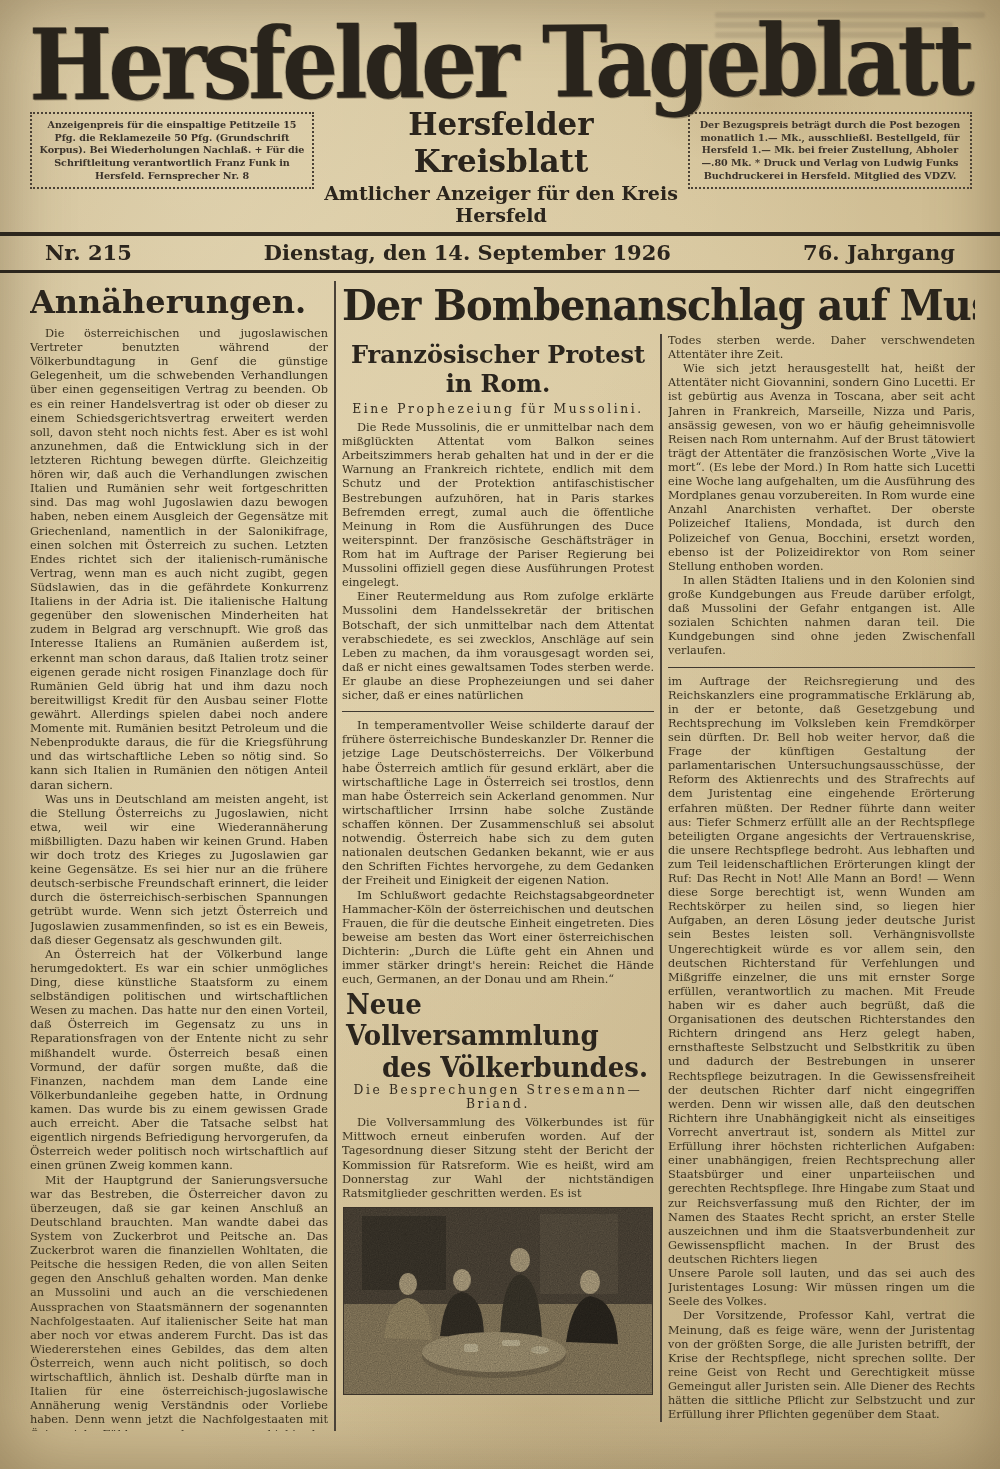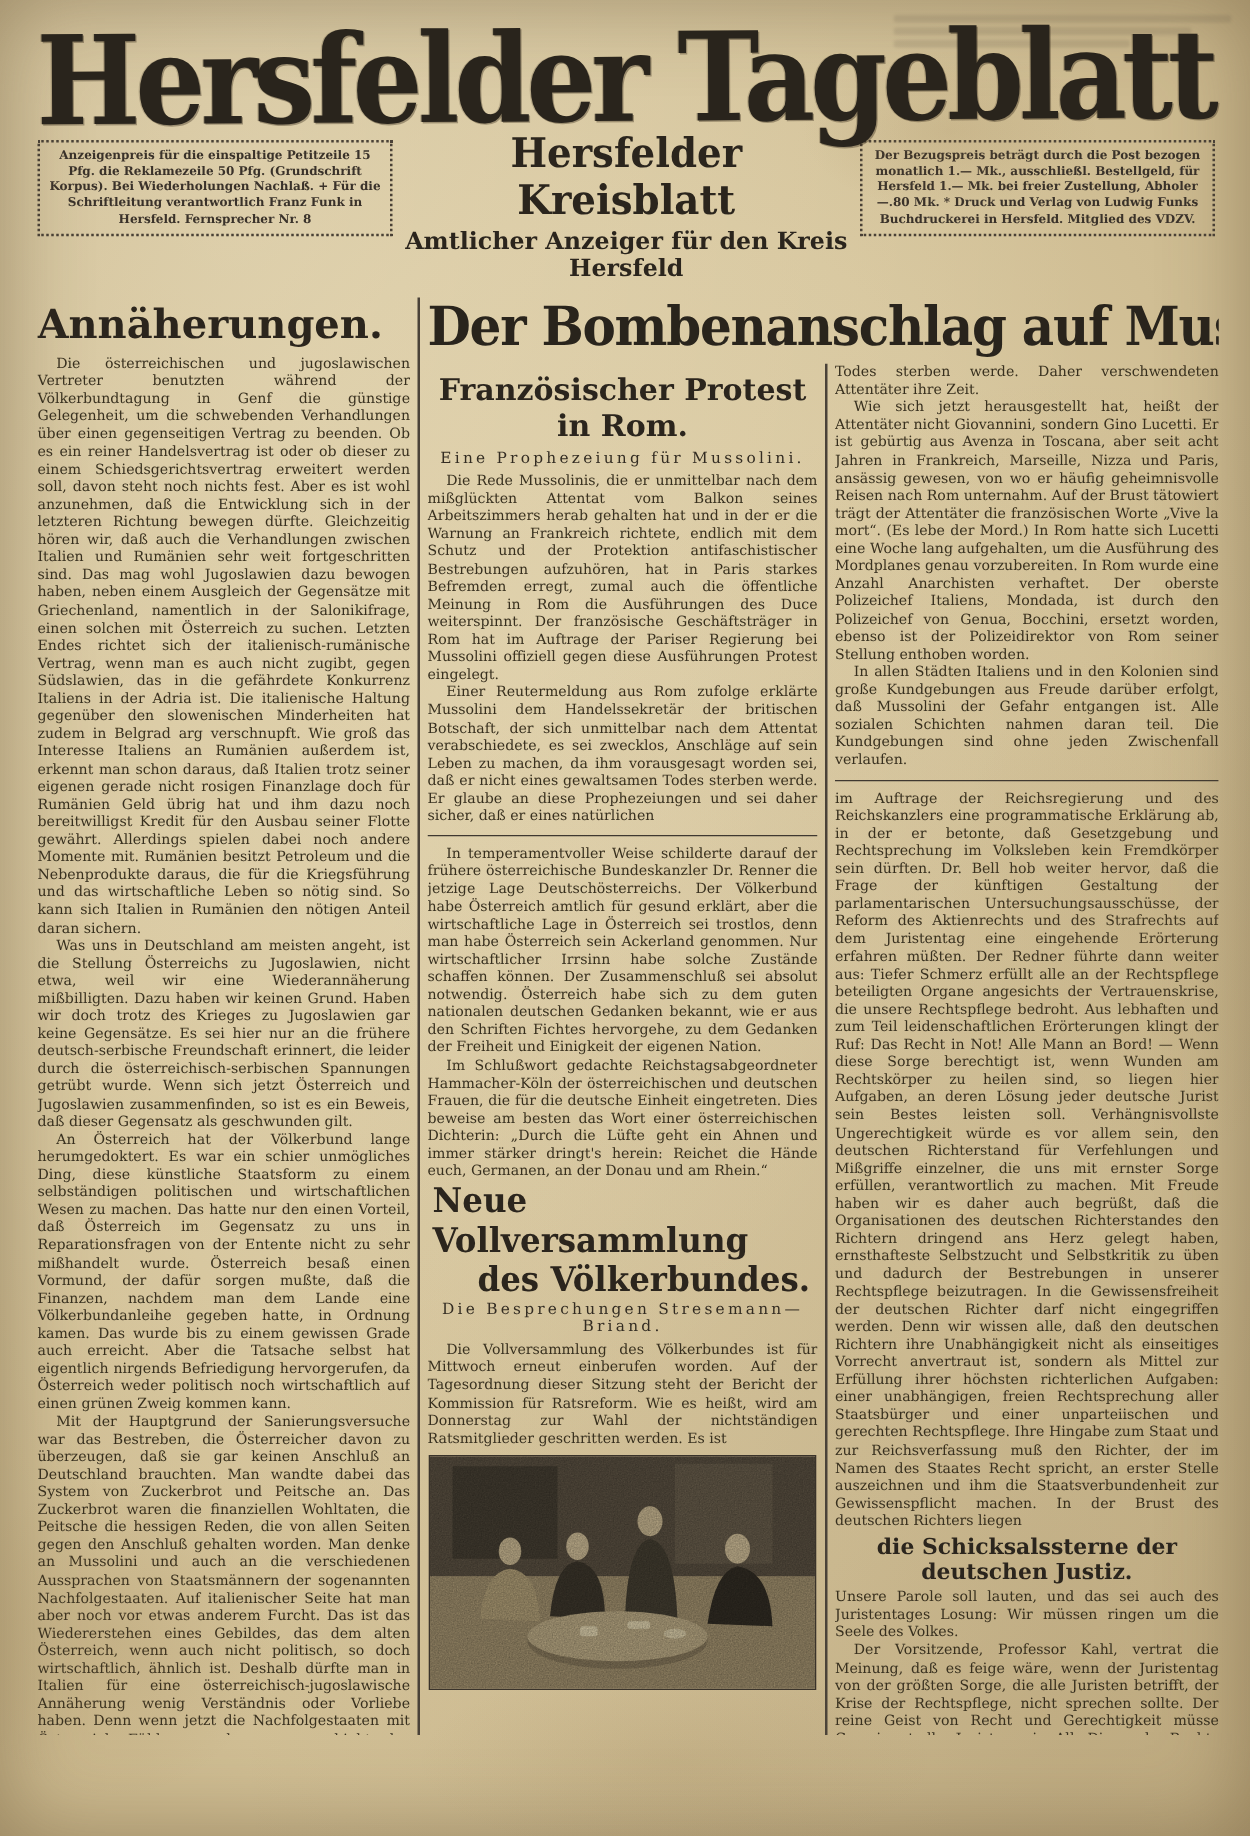--- a/index.html
+++ b/index.html
@@ -116,20 +116,25 @@
 
   <div class="mast-row">
     <div class="info-box">Anzeigenpreis für die einspaltige Petitzeile 15 Pfg. die Reklamezeile 50 Pfg. (Grundschrift Korpus). Bei Wiederholungen Nachlaß. + Für die Schriftleitung verantwortlich Franz Funk in Hersfeld. Fernsprecher Nr. 8</div>
     <div class="mast-center">
       <div class="kreisblatt">Hersfelder Kreisblatt</div>
       <div class="anzeiger">Amtlicher Anzeiger für den Kreis Hersfeld</div>
     </div>
     <div class="info-box">Der Bezugspreis beträgt durch die Post bezogen monatlich 1.— Mk., ausschließl. Bestellgeld, für Hersfeld 1.— Mk. bei freier Zustellung, Abholer —.80 Mk. * Druck und Verlag von Ludwig Funks Buchdruckerei in Hersfeld. Mitglied des VDZV.</div>
   </div>
 
+  <div class="dateline">
+    <span>Nr. 215</span>
+    <span class="mid">Dienstag, den 14. September 1926</span>
+    <span>76. Jahrgang</span>
+  </div>
 
   <div class="body-region">
 
     <div class="col-left">
       <h2 class="h-annaeherungen">Annäherungen.</h2>
       <p class="body">Die österreichischen und jugoslawischen Vertreter benutzten während der Völkerbundtagung in Genf die günstige Gelegenheit, um die schwebenden Verhandlungen über einen gegenseitigen Vertrag zu beenden. Ob es ein reiner Handelsvertrag ist oder ob dieser zu einem Schiedsgerichtsvertrag erweitert werden soll, davon steht noch nichts fest. Aber es ist wohl anzunehmen, daß die Entwicklung sich in der letzteren Richtung bewegen dürfte. Gleichzeitig hören wir, daß auch die Verhandlungen zwischen Italien und Rumänien sehr weit fortgeschritten sind. Das mag wohl Jugoslawien dazu bewogen haben, neben einem Ausgleich der Gegensätze mit Griechenland, namentlich in der Salonikifrage, einen solchen mit Österreich zu suchen. Letzten Endes richtet sich der italienisch-rumänische Vertrag, wenn man es auch nicht zugibt, gegen Südslawien, das in die gefährdete Konkurrenz Italiens in der Adria ist. Die italienische Haltung gegenüber den slowenischen Minderheiten hat zudem in Belgrad arg verschnupft. Wie groß das Interesse Italiens an Rumänien außerdem ist, erkennt man schon daraus, daß Italien trotz seiner eigenen gerade nicht rosigen Finanzlage doch für Rumänien Geld übrig hat und ihm dazu noch bereitwilligst Kredit für den Ausbau seiner Flotte gewährt. Allerdings spielen dabei noch andere Momente mit. Rumänien besitzt Petroleum und die Nebenprodukte daraus, die für die Kriegsführung und das wirtschaftliche Leben so nötig sind. So kann sich Italien in Rumänien den nötigen Anteil daran sichern.</p>
       <p class="body">Was uns in Deutschland am meisten angeht, ist die Stellung Österreichs zu Jugoslawien, nicht etwa, weil wir eine Wiederannäherung mißbilligten. Dazu haben wir keinen Grund. Haben wir doch trotz des Krieges zu Jugoslawien gar keine Gegensätze. Es sei hier nur an die frühere deutsch-serbische Freundschaft erinnert, die leider durch die österreichisch-serbischen Spannungen getrübt wurde. Wenn sich jetzt Österreich und Jugoslawien zusammenfinden, so ist es ein Beweis, daß dieser Gegensatz als geschwunden gilt.</p>
       <p class="body">An Österreich hat der Völkerbund lange herumgedoktert. Es war ein schier unmögliches Ding, diese künstliche Staatsform zu einem selbständigen politischen und wirtschaftlichen Wesen zu machen. Das hatte nur den einen Vorteil, daß Österreich im Gegensatz zu uns in Reparationsfragen von der Entente nicht zu sehr mißhandelt wurde. Österreich besaß einen Vormund, der dafür sorgen mußte, daß die Finanzen, nachdem man dem Lande eine Völkerbundanleihe gegeben hatte, in Ordnung kamen. Das wurde bis zu einem gewissen Grade auch erreicht. Aber die Tatsache selbst hat eigentlich nirgends Befriedigung hervorgerufen, da Österreich weder politisch noch wirtschaftlich auf einen grünen Zweig kommen kann.</p>
       <p class="body">Mit der Hauptgrund der Sanierungsversuche war das Bestreben, die Österreicher davon zu überzeugen, daß sie gar keinen Anschluß an Deutschland brauchten. Man wandte dabei das System von Zuckerbrot und Peitsche an. Das Zuckerbrot waren die finanziellen Wohltaten, die Peitsche die hessigen Reden, die von allen Seiten gegen den Anschluß gehalten worden. Man denke an Mussolini und auch an die verschiedenen Aussprachen von Staatsmännern der sogenannten Nachfolgestaaten. Auf italienischer Seite hat man aber noch vor etwas anderem Furcht. Das ist das Wiedererstehen eines Gebildes, das dem alten Österreich, wenn auch nicht politisch, so doch wirtschaftlich, ähnlich ist. Deshalb dürfte man in Italien für eine österreichisch-jugoslawische Annäherung wenig Verständnis oder Vorliebe haben. Denn wenn jetzt die Nachfolgestaaten mit Österreich Fühlung suchen, so geschieht das vielfach aus dem Empfinden heraus, daß die Friedensverträge eine große Wirtschaftszerstörung verursacht haben, die bei der Buntscheckigkeit der in Betracht kommenden Völkergemeinschaft Notwendigkeit war.</p>
 
@@ -199,21 +204,20 @@
         </div>
 
         <div class="vdiv"></div>
 
         <div class="col-right">
           <p class="body noindent">Todes sterben werde. Daher verschwendeten Attentäter ihre Zeit.</p>
           <p class="body">Wie sich jetzt herausgestellt hat, heißt der Attentäter nicht Giovannini, sondern Gino Lucetti. Er ist gebürtig aus Avenza in Toscana, aber seit acht Jahren in Frankreich, Marseille, Nizza und Paris, ansässig gewesen, von wo er häufig geheimnisvolle Reisen nach Rom unternahm. Auf der Brust tätowiert trägt der Attentäter die französischen Worte „Vive la mort“. (Es lebe der Mord.) In Rom hatte sich Lucetti eine Woche lang aufgehalten, um die Ausführung des Mordplanes genau vorzubereiten. In Rom wurde eine Anzahl Anarchisten verhaftet. Der oberste Polizeichef Italiens, Mondada, ist durch den Polizeichef von Genua, Bocchini, ersetzt worden, ebenso ist der Polizeidirektor von Rom seiner Stellung enthoben worden.</p>
           <p class="body">In allen Städten Italiens und in den Kolonien sind große Kundgebungen aus Freude darüber erfolgt, daß Mussolini der Gefahr entgangen ist. Alle sozialen Schichten nahmen daran teil. Die Kundgebungen sind ohne jeden Zwischenfall verlaufen.</p>
           <hr class="col-rule">
           <p class="body noindent">im Auftrage der Reichsregierung und des Reichskanzlers eine programmatische Erklärung ab, in der er betonte, daß Gesetzgebung und Rechtsprechung im Volksleben kein Fremdkörper sein dürften. Dr. Bell hob weiter hervor, daß die Frage der künftigen Gestaltung der parlamentarischen Untersuchungsausschüsse, der Reform des Aktienrechts und des Strafrechts auf dem Juristentag eine eingehende Erörterung erfahren müßten. Der Redner führte dann weiter aus: Tiefer Schmerz erfüllt alle an der Rechtspflege beteiligten Organe angesichts der Vertrauenskrise, die unsere Rechtspflege bedroht. Aus lebhaften und zum Teil leidenschaftlichen Erörterungen klingt der Ruf: Das Recht in Not! Alle Mann an Bord! — Wenn diese Sorge berechtigt ist, wenn Wunden am Rechtskörper zu heilen sind, so liegen hier Aufgaben, an deren Lösung jeder deutsche Jurist sein Bestes leisten soll. Verhängnisvollste Ungerechtigkeit würde es vor allem sein, den deutschen Richterstand für Verfehlungen und Mißgriffe einzelner, die uns mit ernster Sorge erfüllen, verantwortlich zu machen. Mit Freude haben wir es daher auch begrüßt, daß die Organisationen des deutschen Richterstandes den Richtern dringend ans Herz gelegt haben, ernsthafteste Selbstzucht und Selbstkritik zu üben und dadurch der Bestrebungen in unserer Rechtspflege beizutragen. In die Gewissensfreiheit der deutschen Richter darf nicht eingegriffen werden. Denn wir wissen alle, daß den deutschen Richtern ihre Unabhängigkeit nicht als einseitiges Vorrecht anvertraut ist, sondern als Mittel zur Erfüllung ihrer höchsten richterlichen Aufgaben: einer unabhängigen, freien Rechtsprechung aller Staatsbürger und einer unparteiischen und gerechten Rechtspflege. Ihre Hingabe zum Staat und zur Reichsverfassung muß den Richter, der im Namen des Staates Recht spricht, an erster Stelle auszeichnen und ihm die Staatsverbundenheit zur Gewissenspflicht machen. In der Brust des deutschen Richters liegen</p>
-          <h3 class="h-schicksal">die Schicksalssterne der deutschen Justiz.</h3>
           <p class="body noindent">Unsere Parole soll lauten, und das sei auch des Juristentages Losung: Wir müssen ringen um die Seele des Volkes.</p>
           <p class="body">Der Vorsitzende, Professor Kahl, vertrat die Meinung, daß es feige wäre, wenn der Juristentag von der größten Sorge, die alle Juristen betrifft, der Krise der Rechtspflege, nicht sprechen sollte. Der reine Geist von Recht und Gerechtigkeit müsse Gemeingut aller Juristen sein. Alle Diener des Rechts hätten die sittliche Pflicht zur Selbstzucht und zur Erfüllung ihrer Pflichten gegenüber dem Staat.</p>
 
         </div>
       </div>
     </div>
   </div>
 </div>
 
 </body></html>

